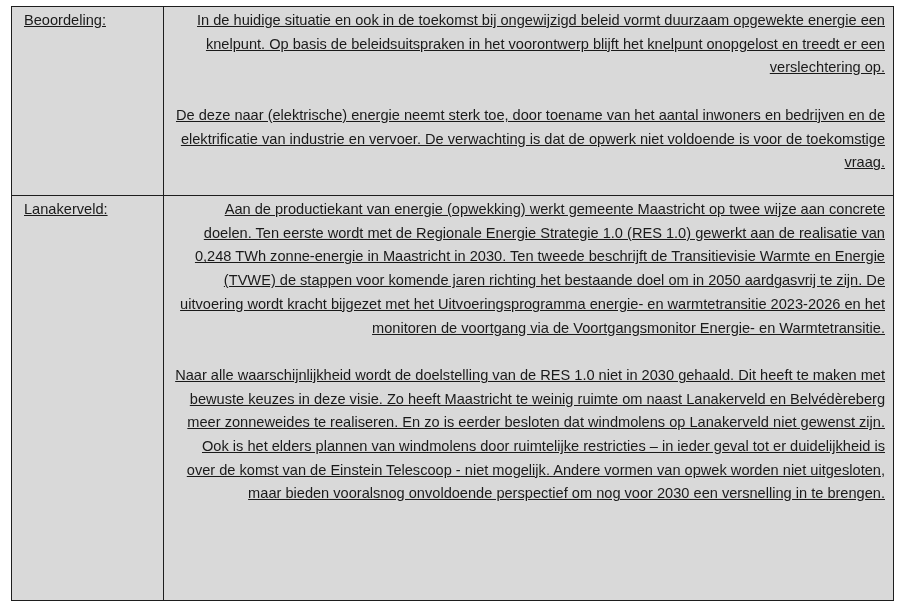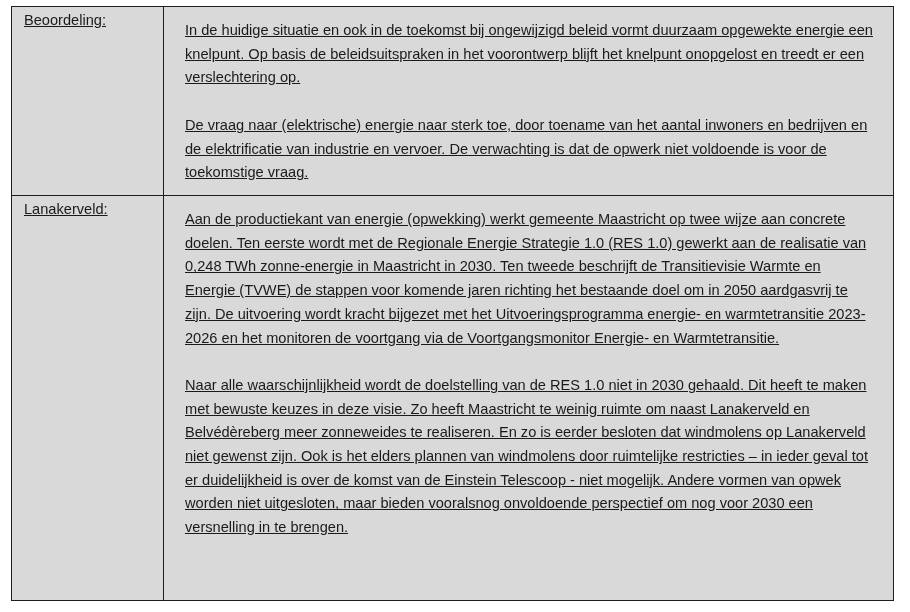--- a/index.html
+++ b/index.html
@@ -31,42 +31,43 @@
     .label-cell {
       width: 139px;
       padding: 2px 0 0 12px !important;
     }
     .content-cell {
       padding: 2px 8px 0 11px !important;
     }
     .row-1 td { height: 186px; }
     .row-2 td { height: 402px; }
     .para {
-      margin: 10px;
+      margin: 0;
       white-space: normal;
+      text-align: right;
     }
     .para + .para {
       margin-top: 23.7px;
     }
     .label {
       display: block;
     }
   </style>
 </head>
 <body>
 
 <table class="doc-table">
   <tbody>
     <tr class="row-1">
       <td class="label-cell">
         <span class="label">Beoordeling:</span>
       </td>
       <td class="content-cell">
         <p class="para">In de huidige situatie en ook in de toekomst bij ongewijzigd beleid vormt duurzaam opgewekte energie een knelpunt. Op basis de beleidsuitspraken in het voorontwerp blijft het knelpunt onopgelost en treedt er een verslechtering op.</p>
-        <p class="para">De vraag naar (elektrische) energie naar sterk toe, door toename van het aantal inwoners en bedrijven en de elektrificatie van industrie en vervoer. De verwachting is dat de opwerk niet voldoende is voor de toekomstige vraag.</p>
+        <p class="para">De deze naar (elektrische) energie neemt sterk toe, door toename van het aantal inwoners en bedrijven en de elektrificatie van industrie en vervoer. De verwachting is dat de opwerk niet voldoende is voor de toekomstige vraag.</p>
       </td>
     </tr>
     <tr class="row-2">
       <td class="label-cell">
         <span class="label">Lanakerveld:</span>
       </td>
       <td class="content-cell">
         <p class="para">Aan de productiekant van energie (opwekking) werkt gemeente Maastricht op twee wijze aan concrete doelen. Ten eerste wordt met de Regionale Energie Strategie 1.0 (RES 1.0) gewerkt aan de realisatie van 0,248 TWh zonne-energie in Maastricht in 2030. Ten tweede beschrijft de Transitievisie Warmte en Energie (TVWE) de stappen voor komende jaren richting het bestaande doel om in 2050 aardgasvrij te zijn. De uitvoering wordt kracht bijgezet met het Uitvoeringsprogramma energie- en warmtetransitie 2023-2026 en het monitoren de voortgang via de Voortgangsmonitor Energie- en Warmtetransitie.</p>
         <p class="para">Naar alle waarschijnlijkheid wordt de doelstelling van de RES 1.0 niet in 2030 gehaald. Dit heeft te maken met bewuste keuzes in deze visie. Zo heeft Maastricht te weinig ruimte om naast Lanakerveld en Belvédèreberg meer zonneweides te realiseren. En zo is eerder besloten dat windmolens op Lanakerveld niet gewenst zijn. Ook is het elders plannen van windmolens door ruimtelijke restricties – in ieder geval tot er duidelijkheid is over de komst van de Einstein Telescoop - niet mogelijk. Andere vormen van opwek worden niet uitgesloten, maar bieden vooralsnog onvoldoende perspectief om nog voor 2030 een versnelling in te brengen.</p>
       </td>

